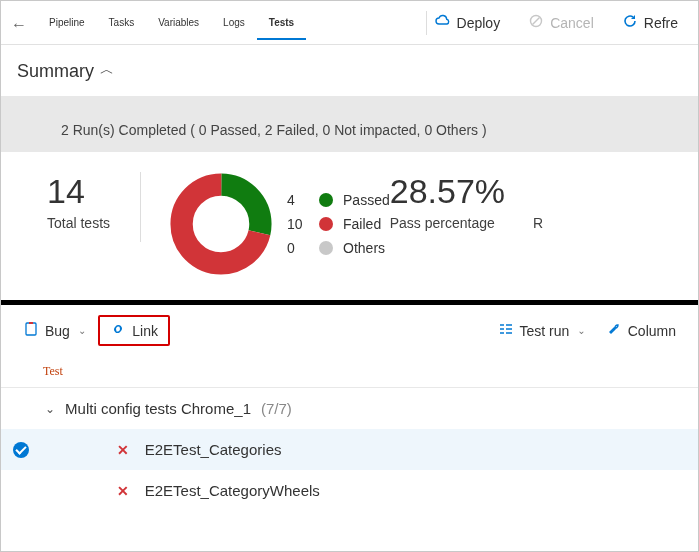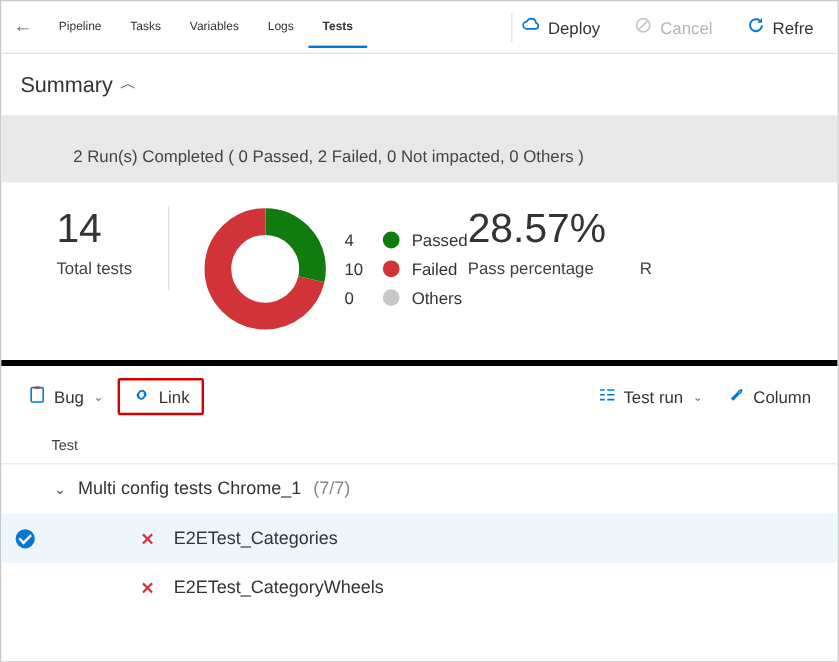--- a/index.html
+++ b/index.html
@@ -32,21 +32,21 @@
   .legend-num { width: 22px; text-align: left; }
   .dot { width: 14px; height: 14px; border-radius: 50%; }
   .pass-pct { }
 
   .toolbar { display: flex; align-items: center; padding: 10px 14px; gap: 4px; }
   .tbtn { display: flex; align-items: center; gap: 6px; padding: 4px 8px; font-size: 14px; color: #333; cursor: pointer; }
   .tbtn .chev-sm { font-size: 10px; color: #777; margin-left: 2px; }
   .link-box { border: 2px solid #d40000; border-radius: 2px; padding: 4px 10px; }
   .toolbar-spacer { flex: 1; }
 
-  .test-header { font-size: 12px; color: #404040; padding: 8px 14px 8px 42px; border-bottom: 1px solid #e8e8e8; }
+  .test-header { font-size: 12px; color: #c2410c; padding: 8px 14px 8px 42px; border-bottom: 1px solid #e8e8e8; font-family: Liberation Serif, serif; }
   .group-row { display: flex; align-items: center; padding: 12px 14px 12px 44px; font-size: 15px; color: #333; gap: 10px; }
   .group-count { color: #888; }
   .test-row { display: flex; align-items: center; padding: 12px 14px 12px 12px; font-size: 15px; color: #333; gap: 12px; }
   .test-row.selected { background: #eef6fc; }
   .check-circle { width: 16px; height: 16px; border-radius: 50%; background: #0078d4; position: relative; }
   .check-circle::after { content: ""; position: absolute; top:4px; left:3px; width:8px; height:4px; border-left:2px solid #fff; border-bottom:2px solid #fff; transform: rotate(-45deg); }
   .check-empty { width: 16px; height: 16px; }
   .x-icon { color: #d13438; font-weight: 600; font-size: 14px; margin-left: 76px; }
   .test-name { margin-left: 4px; }
 </style>

